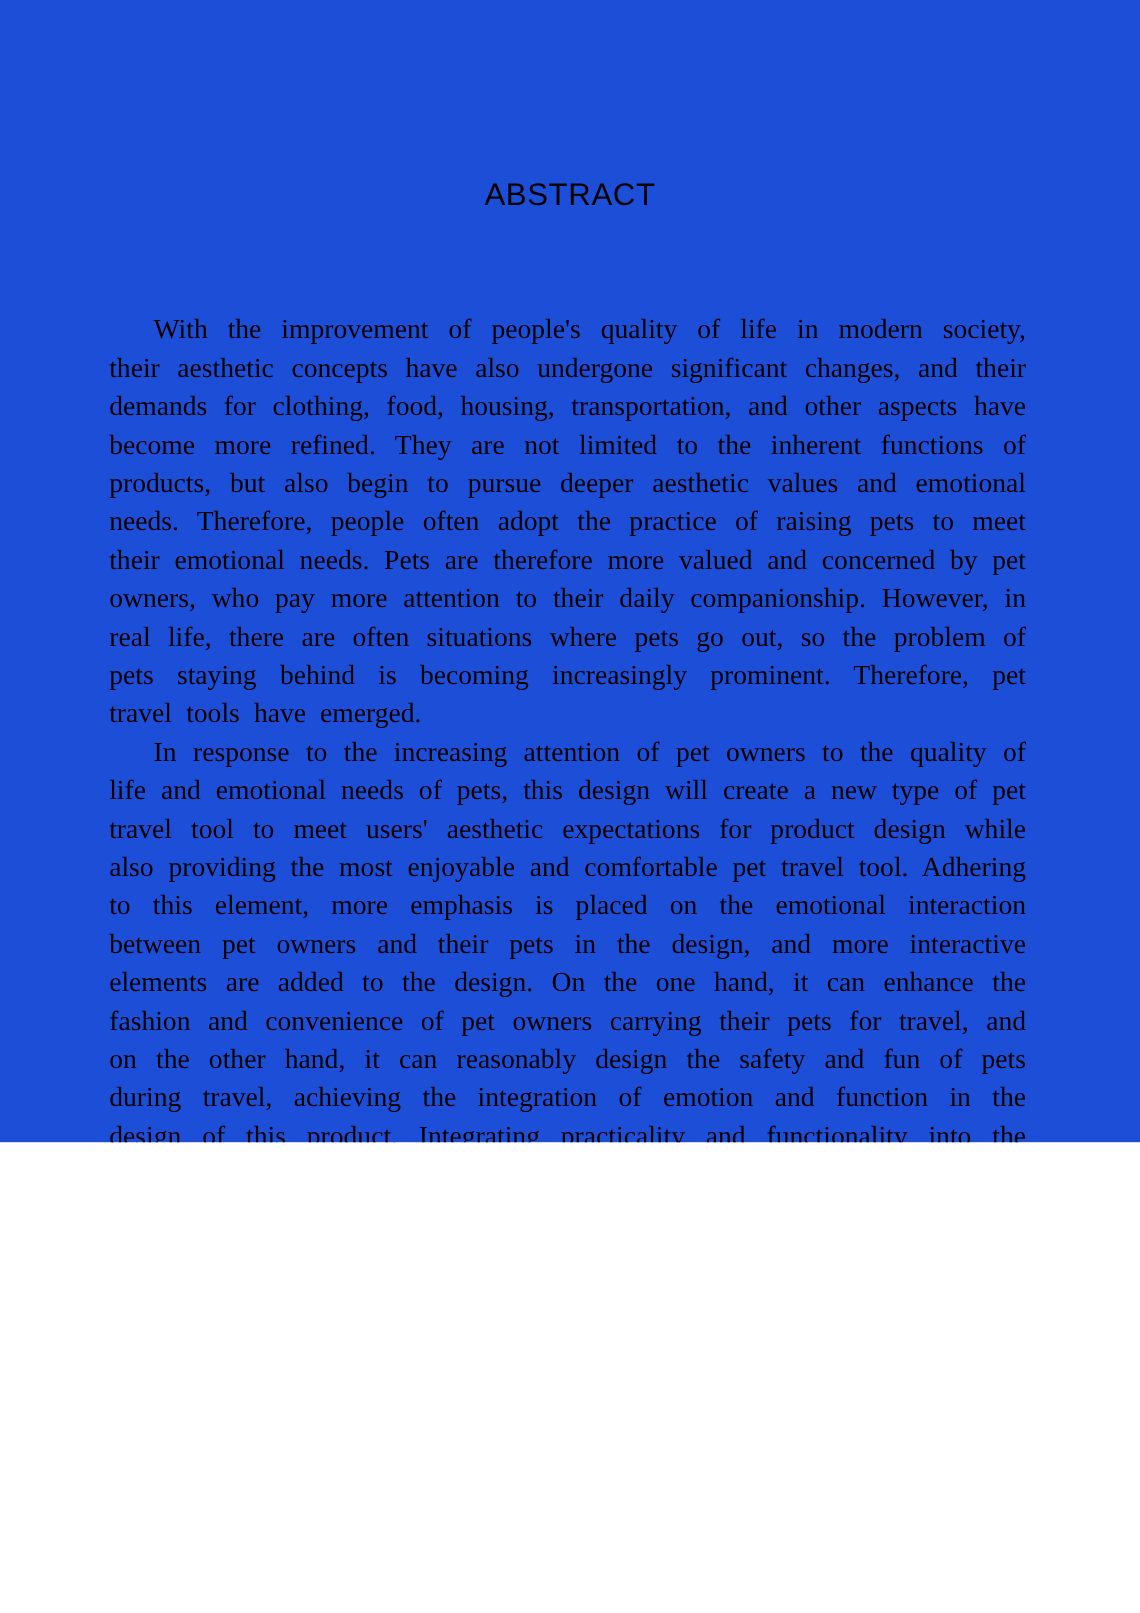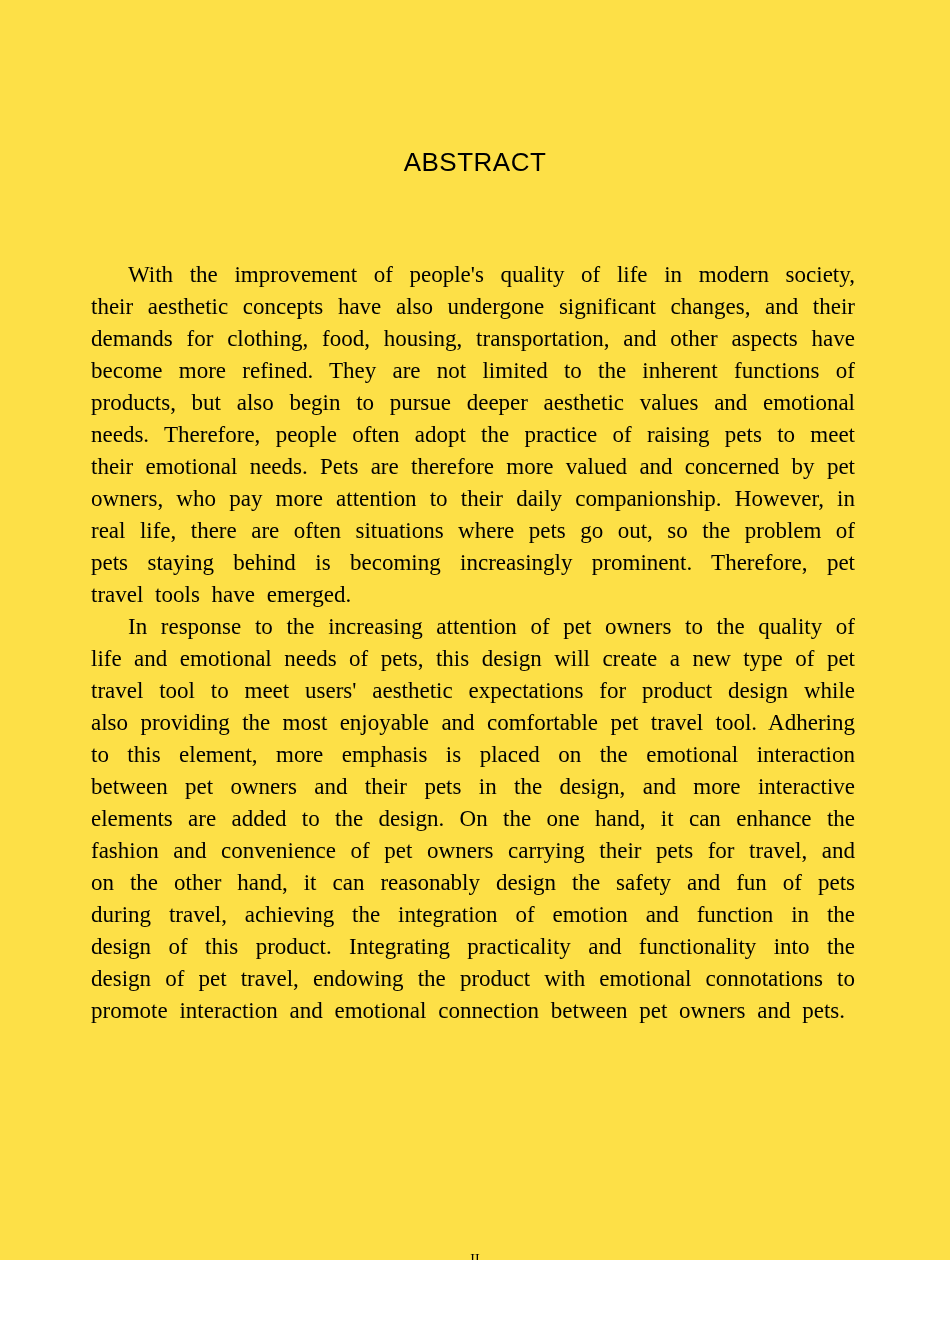--- a/index.html
+++ b/index.html
@@ -3,22 +3,22 @@
 <meta charset="utf-8">
 <style>
   html, body {
     margin: 0;
     padding: 0;
     background: #ffffff;
   }
   .page {
     position: relative;
     width: 950px;
-    height: 1260px;
-    background: #fde047;
+    height: 952px;
+    background: #1d4ed8;
     color: #000000;
     overflow: hidden;
     font-family: "Liberation Serif", "DejaVu Serif", serif;
   }
   .doc-title {
     margin: 145px 0 0 0;
     text-align: center;
     font-family: "Liberation Sans", "DejaVu Sans", sans-serif;
     font-weight: 400;
     font-size: 26px;

